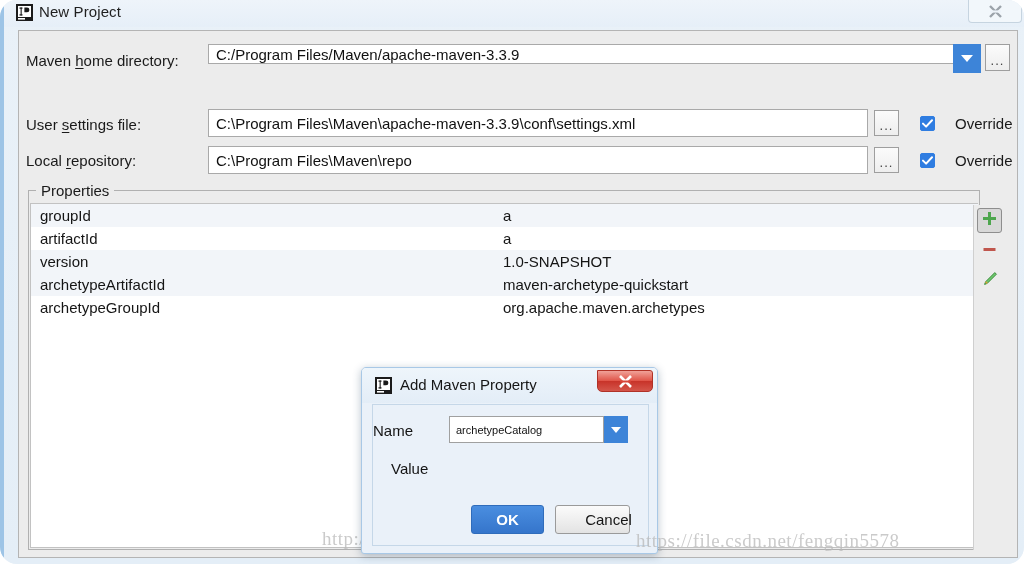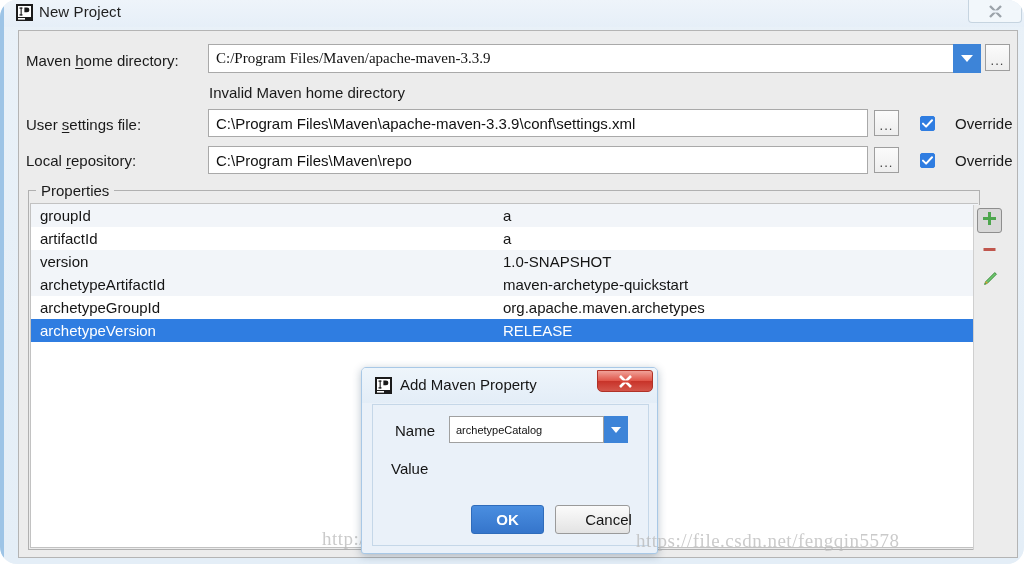--- a/index.html
+++ b/index.html
@@ -363,30 +363,29 @@
         <svg width="15" height="13" viewBox="0 0 15 13">
           <path d="M2 1 L13 12 M13 1 L2 12" stroke="#555f69" stroke-width="2.4" fill="none"></path>
           <path d="M2.2 6.5 L12.8 6.5" stroke="#e9f1f8" stroke-width="2.2" fill="none"></path>
         </svg>
       </div>
     </div>
 
     <div class="content-panel">
 
       <div class="form-label" style="left:7px; top:21px;"><span>Maven </span><span class="mn">h</span><span>ome directory:</span></div>
-      <div class="textfield" style="left:189px; top:13px; width:757px; height:29px;font-family:Liberation Serif, serif;">
+      <div class="textfield" style="left:189px; top:13px; width:757px; height:20px;">
         <span>C:/Program Files/Maven/apache-maven-3.3.9</span>
       </div>
       <div class="combo-arrow" style="left:934px; top:13px; width:28px; height:29px;">
         <i></i>
       </div>
       <div class="ellipsis-btn" style="left:966px; top:13px; width:25px; height:27px;">
         <span>...</span>
       </div>
-      <div class="hint-text" style="left:190px; top:53px;">Invalid Maven home directory</div>
 
       <div class="form-label" style="left:7px; top:85px;"><span>User </span><span class="mn">s</span><span>ettings file:</span></div>
       <div class="textfield" style="left:189px; top:78px; width:660px; height:28px;">
         <span>C:\Program Files\Maven\apache-maven-3.3.9\conf\settings.xml</span>
       </div>
       <div class="ellipsis-btn" style="left:855px; top:79px; width:25px; height:26px;">
         <span>...</span>
       </div>
       <div class="checkbox-wrap" style="left:901px; top:84px;">
         <span class="cb">
@@ -430,24 +429,20 @@
           <div class="tcell-key">version</div>
           <div class="tcell-val">1.0-SNAPSHOT</div>
         </div>
         <div class="trow odd">
           <div class="tcell-key">archetypeArtifactId</div>
           <div class="tcell-val">maven-archetype-quickstart</div>
         </div>
         <div class="trow even">
           <div class="tcell-key">archetypeGroupId</div>
           <div class="tcell-val">org.apache.maven.archetypes</div>
-        </div>
-        <div class="trow sel">
-          <div class="tcell-key">archetypeVersion</div>
-          <div class="tcell-val">RELEASE</div>
         </div>
       </div>
 
     <div class="side-toolbar" id="properties-toolbar">
         <div class="tool-btn pressed" style="top: 3px;">
           <span><svg width="17" height="17" viewBox="0 0 17 17">
               <path d="M8.5 2 V15 M2 8.5 H15" stroke="#4da64d" stroke-width="3" stroke-linecap="butt" fill="none"></path>
             </svg></span>
         </div>
         <div class="tool-btn" style="top: 34px;">
@@ -482,21 +477,21 @@
       <span class="modal-title-text">Add Maven Property</span>
       <div class="modal-close">
         <svg width="15" height="13" viewBox="0 0 15 13">
           <path d="M2 1 L13 12 M13 1 L2 12" stroke="#ffffff" stroke-width="2.6" fill="none"></path>
           <path d="M2.2 6.5 L12.8 6.5" stroke="#d9463a" stroke-width="2" fill="none"></path>
         </svg>
       </div>
     </div>
 
     <div class="modal-body">
-      <div class="dlg-label" style="left:0; top:17px;margin-left:22px;">Name</div>
+      <div class="dlg-label" style="left:0; top:17px;">Name</div>
       <div class="dlg-field plain" style="left:76px; top:11px; width:155px; height:27px;">
         <span>archetypeCatalog</span>
       </div>
       <div class="dlg-combo-arrow" style="left:231px; top:11px; width:24px; height:27px;">
         <i></i>
       </div>
 
       <div class="dlg-label" style="left:18px; top:55px;">Value</div>
 
       <div class="btn primary" style="left:98px; top:100px; width:73px;">

